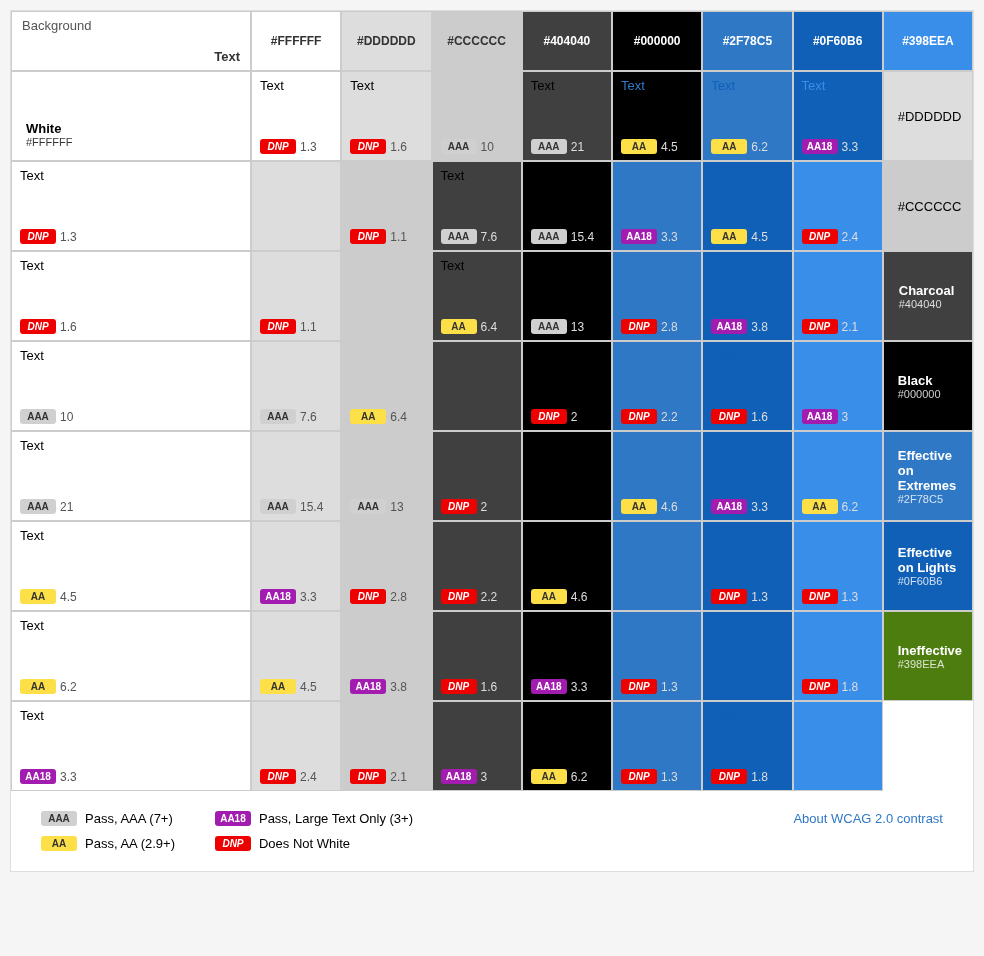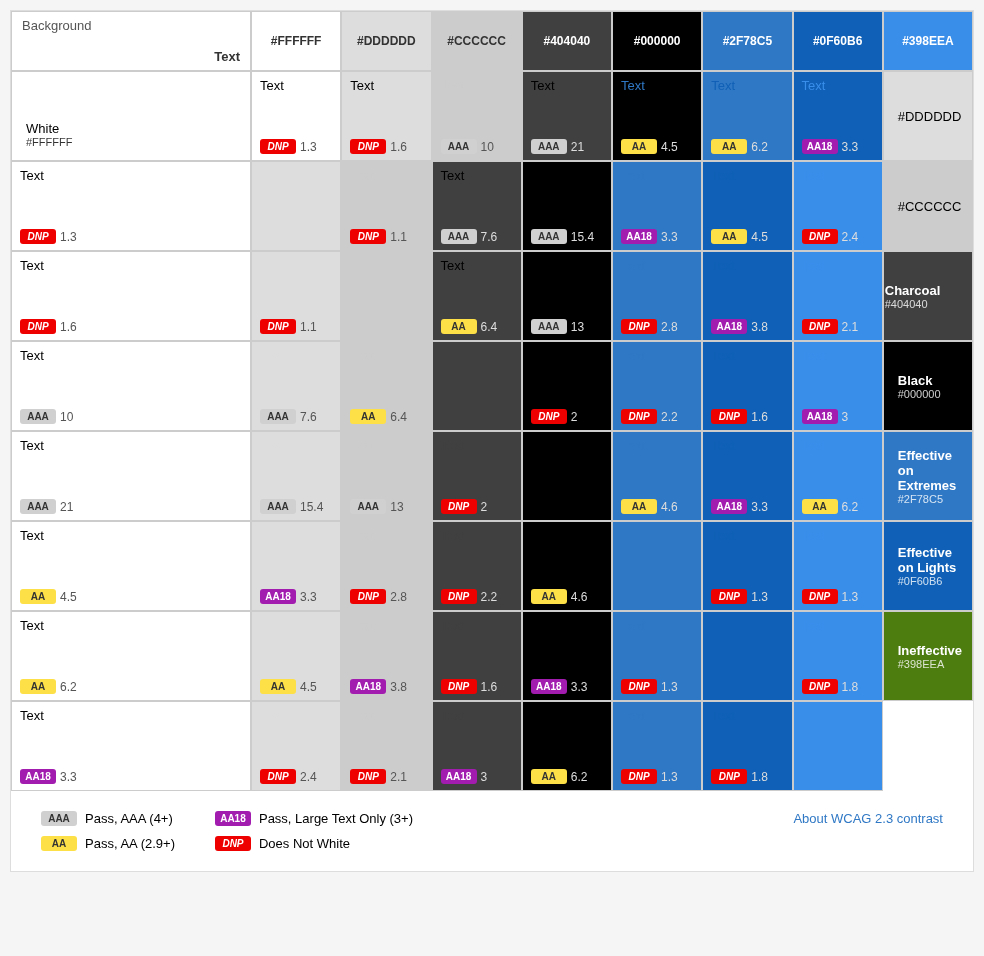--- a/index.html
+++ b/index.html
@@ -114,21 +114,21 @@
         <span class="col-header-label " style="color: white;">#2F78C5</span>
       </div>
       <div class="cell header-row col-0f60b6" style="min-height: 60px; justify-content: center; align-items: center;">
         <span class="col-header-label " style="color: white;">#0F60B6</span>
       </div>
       <div class="cell header-row col-398eea" style="min-height: 60px; justify-content: center; align-items: center;">
         <span class="col-header-label " style="color: white;">#398EEA</span>
       </div>
       <div class="cell row-white" style="justify-content: center; align-items: flex-start; padding-left: 14px;">
       <div>
-        <div class="row-label text-000" style="font-weight:normal;margin-top:37px;">White</div>
+        <div class="row-label text-000" style="font-weight:bold;margin-top:37px;">White</div>
         <div class="row-sublabel text-000">#FFFFFF</div>
       </div>
     </div>
       <div class="cell col-fff">
         <div class="cell-text text-fff">Text</div>
         <div class="cell-bottom">
           <span class="badge badge-dnp">DNP</span>
           <span class="ratio" style="color: rgb(85, 85, 85);">1.3</span>
         </div>
       </div>
@@ -279,21 +279,21 @@
           <span class="ratio" style="color: rgb(221, 221, 221);">3.8</span>
         </div>
       </div>
       <div class="cell col-398eea">
         <div class="cell-text text-398eea">Text</div>
         <div class="cell-bottom">
           <span class="badge badge-dnp">DNP</span>
           <span class="ratio" style="color: rgb(221, 221, 221);">2.1</span>
         </div>
       </div>
-      <div class="cell row-charcoal" style="justify-content: center; align-items: flex-start; padding-left: 1px;">
+      <div class="cell row-charcoal" style="justify-content: center; align-items: flex-start; padding-left: 15px;">
       <div>
         <div class="row-label text-fff" style="font-weight:bold;">Charcoal</div>
         <div class="row-sublabel text-fff">#404040</div>
       </div>
     </div>
       <div class="cell col-fff">
         <div class="cell-text text-fff">Text</div>
         <div class="cell-bottom">
           <span class="badge badge-aaa">AAA</span>
           <span class="ratio" style="color: rgb(85, 85, 85);">10</span>
@@ -565,35 +565,35 @@
           <span class="ratio" style="color: rgb(221, 221, 221);">1.8</span>
         </div>
       </div>
       <div class="cell col-398eea" style="background: rgb(57, 142, 234);"></div>
     </div>
   <div class="legend" id="legend-area">
   <div class="legend-left">
         <div style="display: flex; flex-direction: column; gap: 10px;">
           <div class="legend-item">
       <span class="badge badge-aaa">AAA</span>
-      <span>Pass, AAA (4+)</span>
+      <span>Pass, AAA (7+)</span>
     </div>
           <div class="legend-item">
       <span class="badge badge-aa">AA</span>
       <span>Pass, AA (2.9+)</span>
     </div>
         </div>
         <div style="display: flex; flex-direction: column; gap: 10px;">
           <div class="legend-item">
       <span class="badge badge-aa18">AA18</span>
       <span>Pass, Large Text Only (3+)</span>
     </div>
           <div class="legend-item">
       <span class="badge badge-dnp">DNP</span>
       <span>Does Not White</span>
     </div>
         </div>
       </div>
       <div style="display: flex; align-items: center;">
-        <a href="#" class="legend-link">About WCAG 2.3 contrast</a>
+        <a href="#" class="legend-link">About WCAG 2.0 contrast</a>
       </div>
     </div>
 </div>
 
 </body></html>

